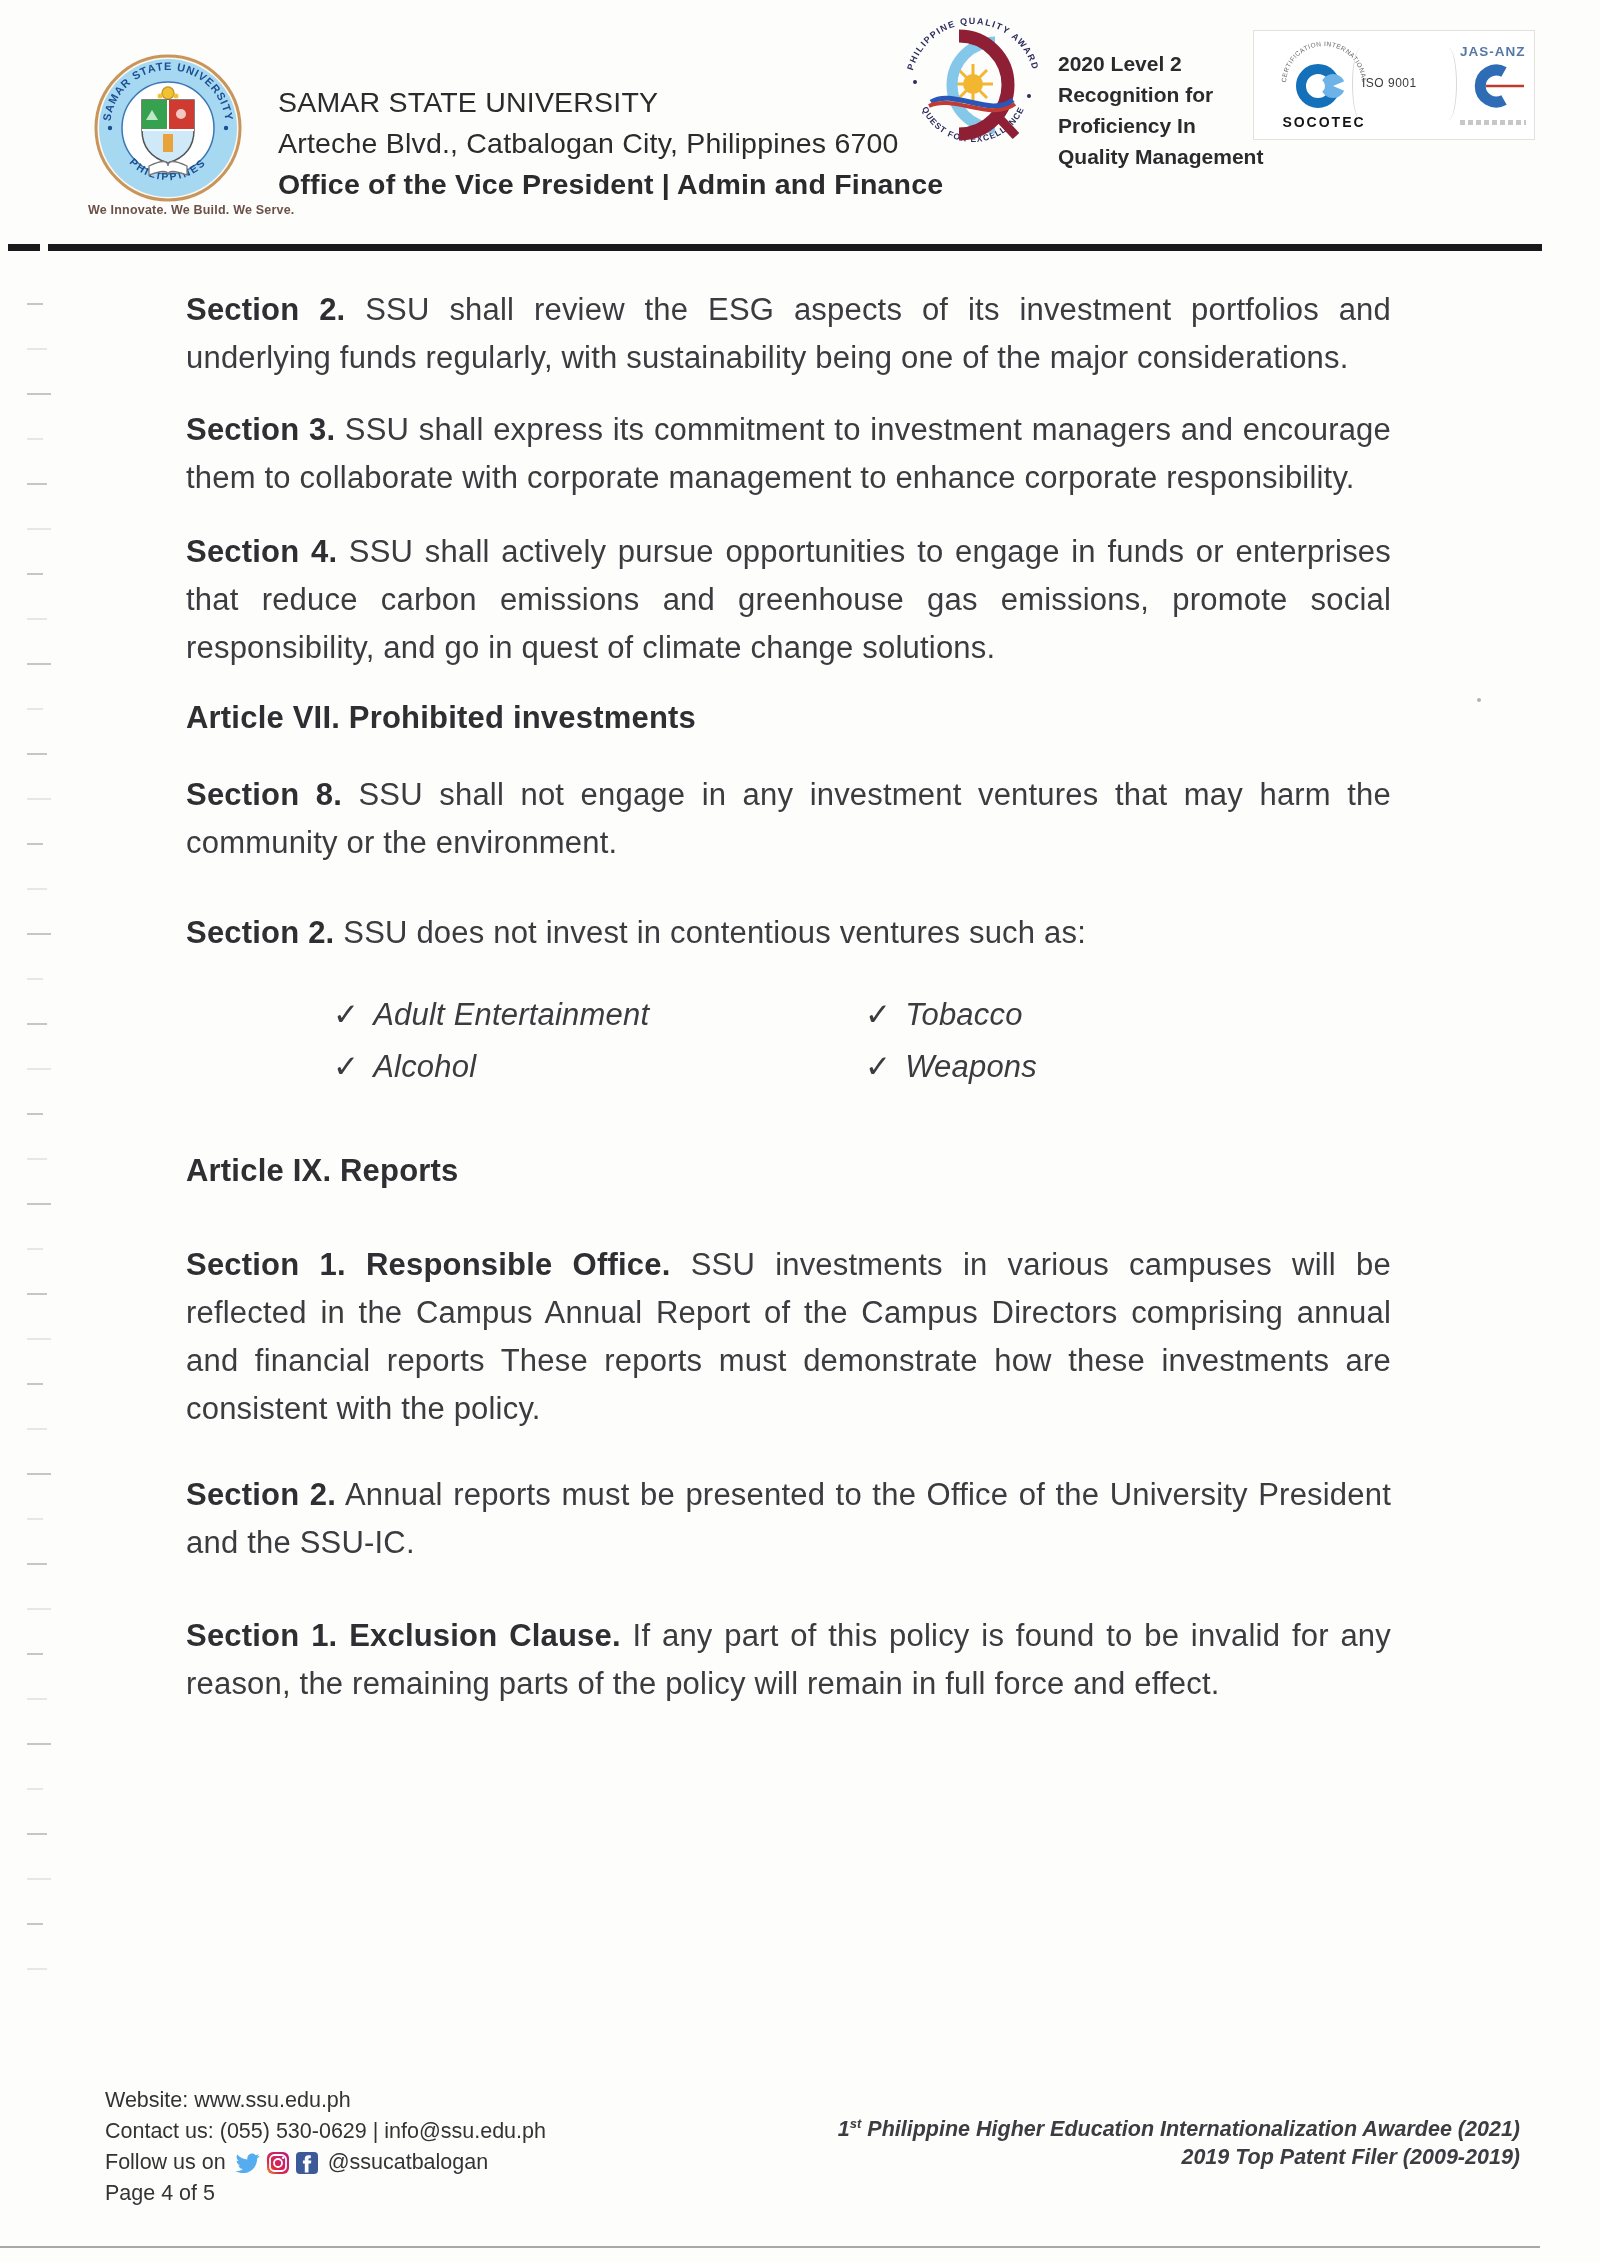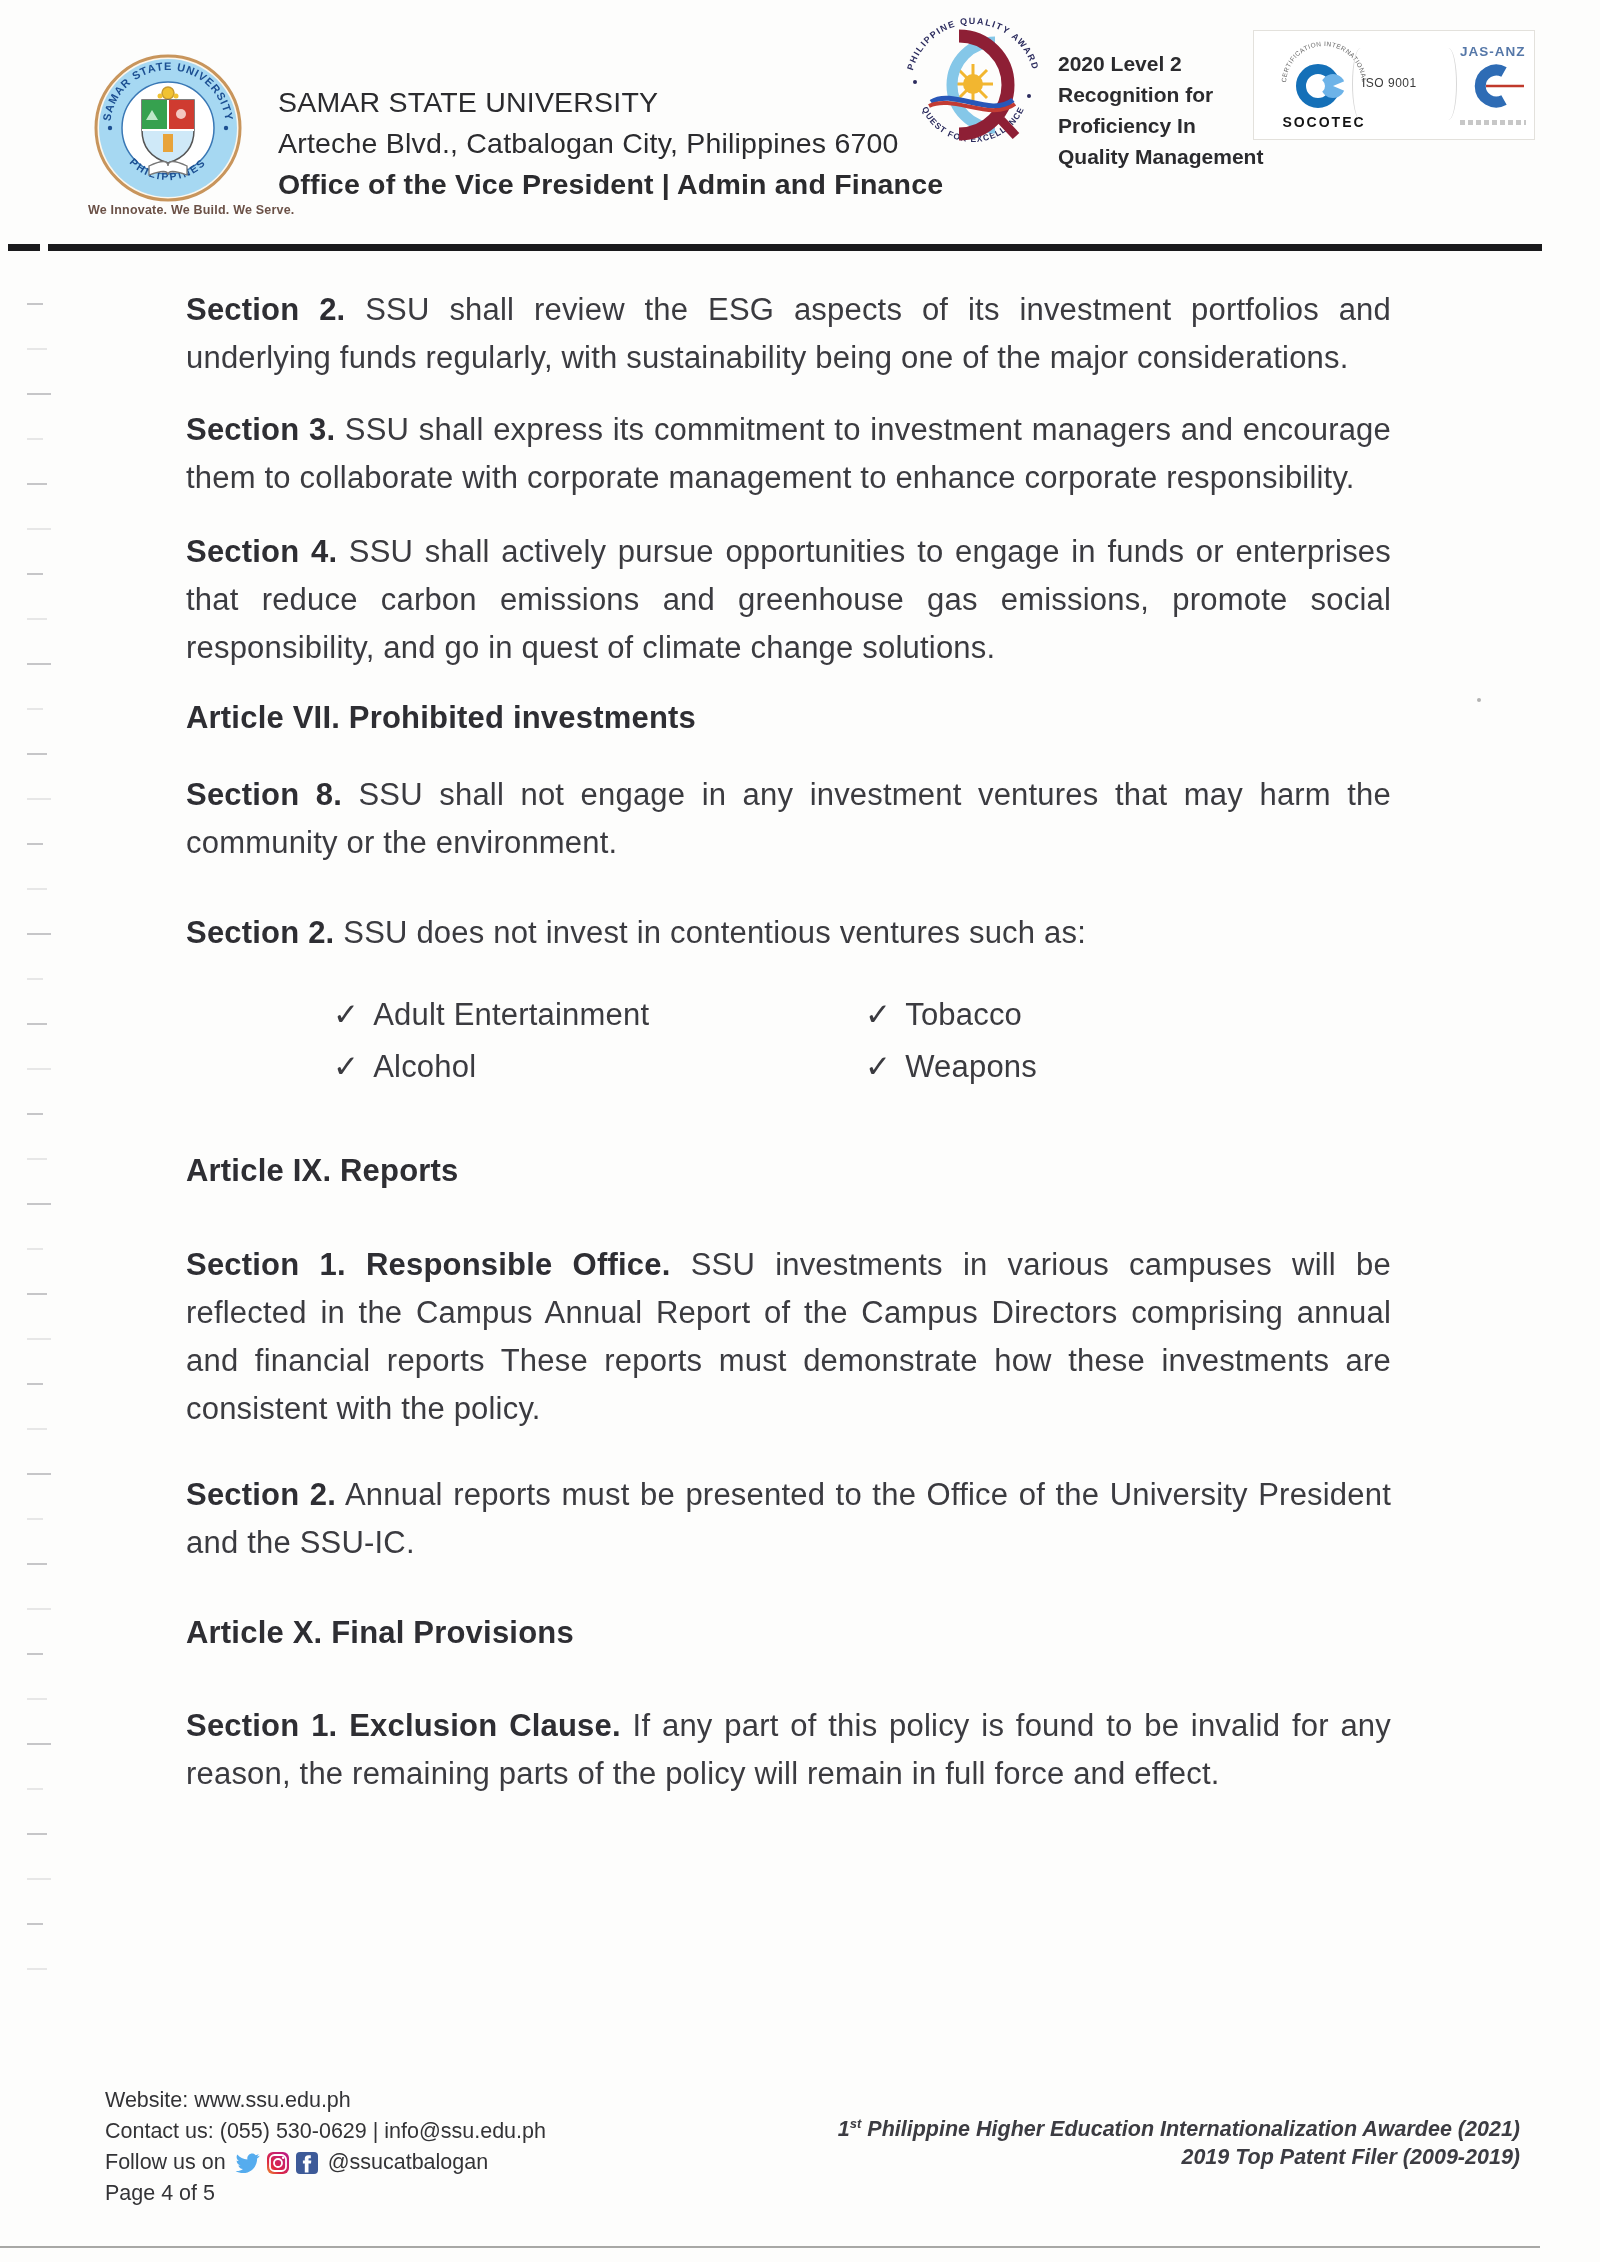--- a/index.html
+++ b/index.html
@@ -32,21 +32,21 @@
   
   .content{
     left:186px; top:286px; width:1205px;
     font-size:31px; line-height:48px; letter-spacing:.2px;
     text-align:justify; color:#3b3b40;
   }
   .content p{margin:0;}
   .lbl{font-weight:bold; color:#2e2e33;}
   h2.article{font-size:31px; line-height:48px; margin:0; color:#2e2e33; letter-spacing:.2px; font-weight:bold;}
   .check-row{position:relative; height:52px;}
-  .check-item{position:absolute; top:0; white-space:nowrap;}
+  .check-item{position:absolute; top:0; white-space:nowrap;font-style:italic;}
   .check-item .mark{margin-right:14px;}
   .c1{left:147px;} .c2{left:679px;}
 
   
   .footer-left{left:105px; top:2085px; font-size:21.5px; line-height:31px; color:#333336;}
   .footer-left .row{display:flex; align-items:center; gap:9px; height:31px;}
   .social-icons{display:flex; gap:5px; align-items:center;}
   .footer-right{left:700px; top:2110px; width:820px; text-align:right; font-size:21.5px; line-height:28px; font-style:italic; font-weight:bold; color:#3c3c42;}
   .footer-right sup{font-size:13px;}
 
@@ -187,21 +187,20 @@
         <span class="check-item c2"><span class="mark">✓</span><span>Weapons</span></span>
       </div>
     </div>
 
     <h2 class="article" style="margin-top:52px;">Article IX. Reports</h2>
 
     <p style="margin-top:46px;"><span class="lbl">Section 1. Responsible Office.</span><span> SSU investments in various campuses will be reflected in the Campus Annual Report of the Campus Directors comprising annual and financial reports These reports must demonstrate how these investments are consistent with the policy.</span></p>
 
     <p style="margin-top:38px;"><span class="lbl">Section 2.</span><span> Annual reports must be presented to the Office of the University President and the SSU-IC.</span></p>
 
-    <h2 class="article" style="margin-top:42px;">Article X. Final Provisions</h2>
 
     <p style="margin-top:45px;"><span class="lbl">Section 1. Exclusion Clause.</span><span> If any part of this policy is found to be invalid for any reason, the remaining parts of the policy will remain in full force and effect.</span></p>
   </div>
 
   <div class="abs footer-left">
     <div class="row">Website: www.ssu.edu.ph</div>
     <div class="row">Contact us: (055) 530-0629 | info@ssu.edu.ph</div>
     <div class="row">
       <span>Follow us on</span>
       <span class="social-icons">

